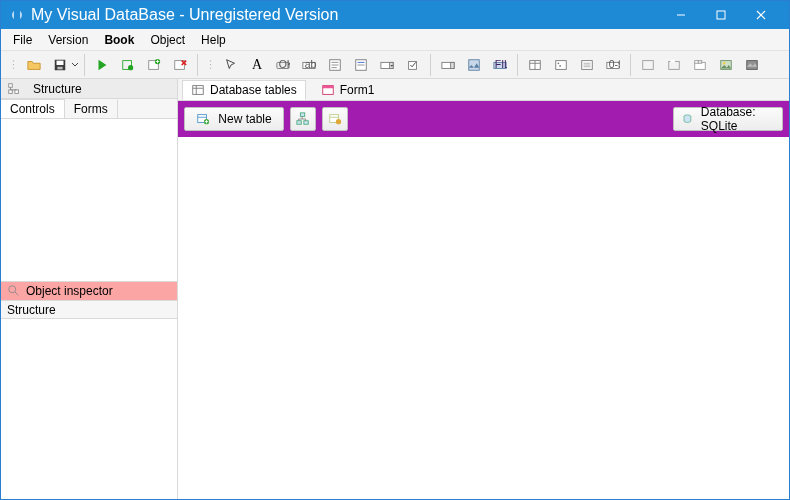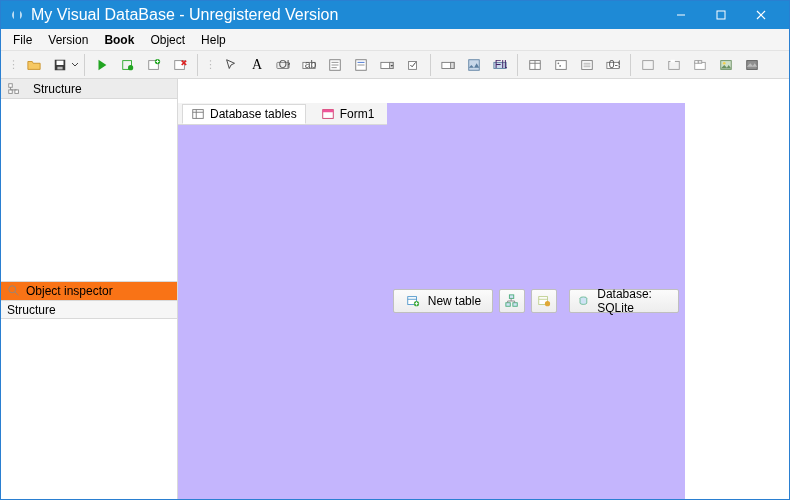--- a/index.html
+++ b/index.html
@@ -17,24 +17,24 @@
 .tb-sep { width: 1px; height: 22px; background: #d0d0d0; margin: 0 4px; }
 .handle { color: #bbb; margin: 0 3px; letter-spacing: -1px; font-size: 11px; }
 .dropdown-arrow { margin-left: -2px; width: 9px; }
 .workspace { display: flex; height: calc(500px - 28px - 22px - 28px - 2px); }
 .left-pane { width: 177px; display: flex; flex-direction: column; border-right: 1px solid #d9d9d9; background: #fbfbfb; }
 .panel-head { height: 20px; display: flex; align-items: center; padding: 0 6px; background: #ececec; border-bottom: 1px solid #d9d9d9; gap: 12px; }
 .tabstrip { display: flex; background: #f6f6f6; border-bottom: 1px solid #d9d9d9; height: 20px; }
 .ltab { padding: 2px 9px; border-right: 1px solid #d9d9d9; border-top: 1px solid transparent; }
 .ltab.active { background: #fff; border-top: 1px solid #d9d9d9; }
 .left-body { flex: 1; background: #fff; }
-.panel-head2 { height: 20px; display: flex; align-items: center; padding: 0 6px; background: #f97316; border-top: 1px solid #d9d9d9; border-bottom: 1px solid #d9d9d9; gap: 5px; text-align: right; }
+.panel-head2 { height: 20px; display: flex; align-items: center; padding: 0 6px; background: #fca5a5; border-top: 1px solid #d9d9d9; border-bottom: 1px solid #d9d9d9; gap: 5px; text-align: right; }
 .props-head { height: 18px; padding: 2px 6px; background: #f6f6f6; border-bottom: 1px solid #d9d9d9; }
 .left-body2 { height: 180px; background: #fff; }
-.right-pane { flex: 1; display: flex; flex-direction: row; background: #c4b5fd; margin-top: 24px; }
+.right-pane { flex: 1; display: flex; flex-direction: column; background: #a21caf; }
 .right-tabs { display: flex; align-items: center; height: 22px; background: #f4f4f4; border-bottom: 1px solid #d9d9d9; padding: 0 4px; gap: 6px; }
 .rtab { display: flex; align-items: center; gap: 5px; padding: 2px 8px; border: 1px solid transparent; }
 .rtab.active { background: #fff; border: 1px solid #d9d9d9; border-bottom: 1px solid #fff; }
 .right-tool { display: flex; align-items: center; padding: 6px; gap: 6px; }
 .btnx { display: flex; align-items: center; justify-content: center; height: 24px; background: linear-gradient(#fbfbfb,#ededed); border: 1px solid #bfbfbf; border-radius: 2px; padding: 0 8px; gap: 8px; }
 .btnx.icon-only { padding: 0; width: 26px; }
 .btnx.wide { width: 100px; text-align: center; }
 .spacer { flex: 1; }
 .canvas { flex: 1; background: #fff; }
 .sm-icon { width: 14px; height: 14px; }
@@ -257,20 +257,24 @@
   <div class="left-pane">
     <div class="panel-head">
       <svg class="sm-icon" viewBox="0 0 16 16">
           <rect x="2" y="2" width="4" height="4" fill="#fff" stroke="#888"></rect>
           <rect x="2" y="9" width="4" height="4" fill="#fff" stroke="#888"></rect>
           <rect x="9" y="9" width="4" height="4" fill="#fff" stroke="#888"></rect>
           <path d="M4 6v3h7" fill="none" stroke="#888"></path>
         </svg>
       <span>Structure</span>
     </div>
+    <div class="tabstrip">
+      <div class="ltab active">Controls</div>
+      <div class="ltab">Forms</div>
+    </div>
     <div class="left-body"></div>
     <div class="panel-head2">
       <svg class="sm-icon" viewBox="0 0 16 16">
           <circle cx="6" cy="6" r="4" fill="none" stroke="#888"></circle>
           <line x1="9" y1="9" x2="13" y2="13" stroke="#888"></line>
         </svg>
       <span>Object inspector</span>
     </div>
     <div class="props-head">Structure</div>
     <div class="left-body2"></div>

